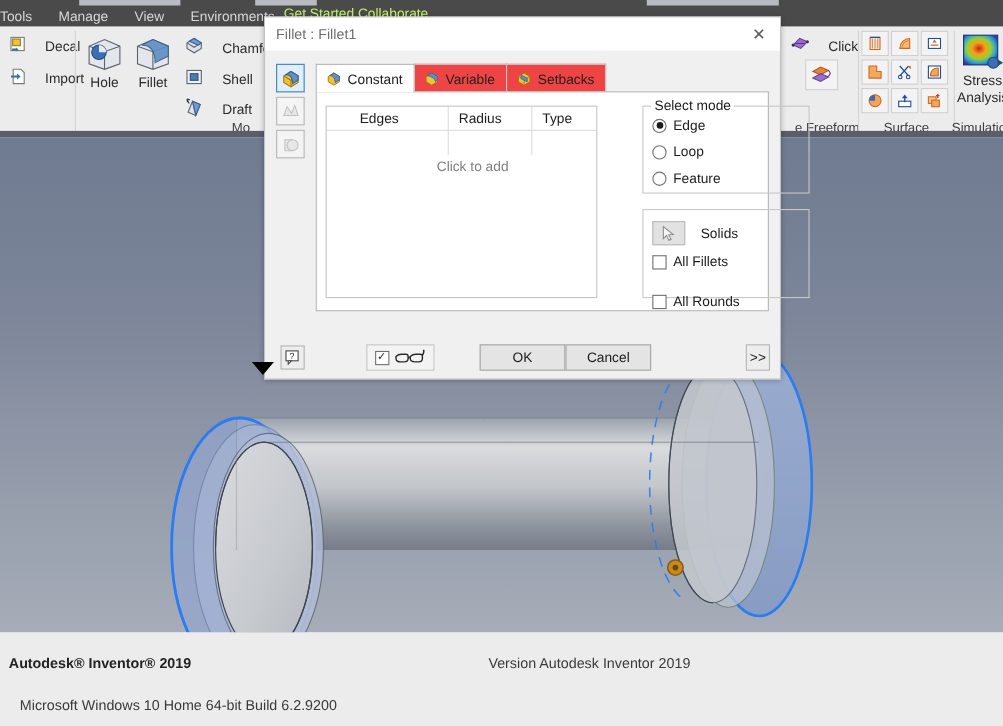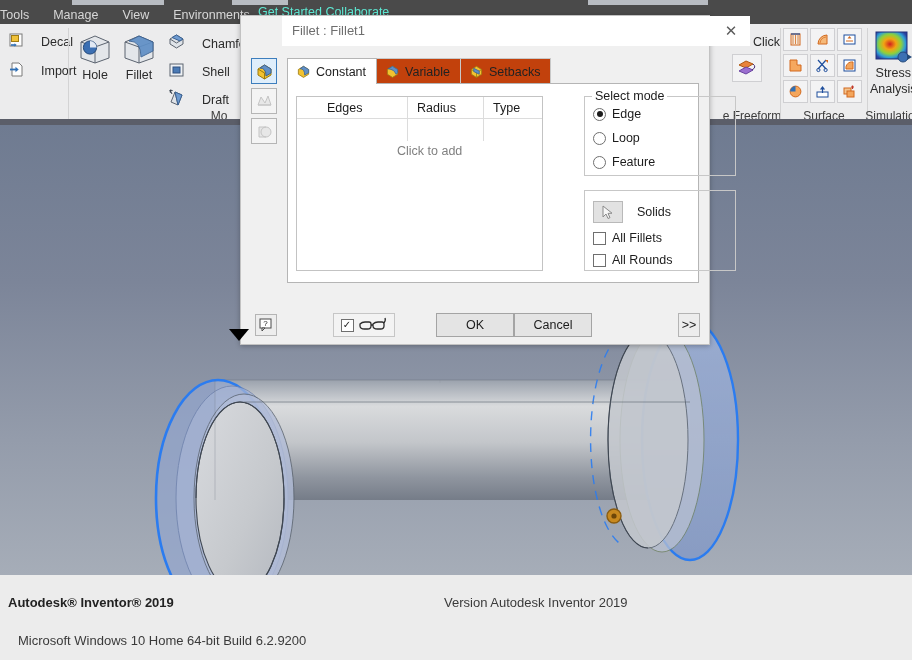--- a/index.html
+++ b/index.html
@@ -26,21 +26,21 @@
     position: absolute; top: 0; height: 5px; background: #b8bcc2;
   }
   .menu-row {
     position: absolute; left: 0; top: 5px; height: 19px;
     display: flex; align-items: center; gap: 24px;
     padding-left: 0px; color: #d7d7d7; font-size: 12.5px;
   }
   .menu-row span { white-space: nowrap; }
   .ghost-tab {
     position: absolute; top: 5px; left: 258px;
-    color: #5eead4; font-size: 12.5px; white-space: nowrap;
+    color: #bef264; font-size: 12.5px; white-space: nowrap;
   }
 
   .ribbon-body {
     position: absolute; left: 0; top: 24px; width: 912px; height: 101px;
     background: #ececed;
   }
   .panel { position: absolute; top: 0; height: 101px; }
   .panel-sep {
     position: absolute; top: 4px; width: 1px; height: 93px; background: #d3d3d4;
   }
@@ -90,21 +90,20 @@
   
   .dialog {
     position: absolute; left: 240px; top: 15px; width: 470px; height: 330px;
     background: #f0f0f0;
     border: 1px solid #c2c2c2;
     box-shadow: 0 1px 5px rgba(0,0,0,.28);
   }
   .dlg-title {
     position: absolute; left: 0; top: 0; width: 100%; height: 30px;
     background: #ffffff;
-    margin-left: 41px;
   }
   .dlg-title-text {
     position: absolute; left: 10px; top: 7px;
     font-size: 13px; color: #6e6e6e; white-space: nowrap;
   }
   .dlg-close {
     position: absolute; right: 6px; top: 4px; width: 26px; height: 22px;
     display: flex; align-items: center; justify-content: center;
     color: #5b5b5b; font-size: 15px; cursor: pointer;
   }
@@ -116,21 +115,21 @@
     display: flex; align-items: center; justify-content: center;
   }
   .side-btn.active { border: 1px solid #3d7ebd; background: #dfeefb; }
 
   .tabs { position: absolute; left: 46px; top: 42px; height: 26px; display: flex; }
   .tab {
     display: flex; align-items: center; gap: 5px;
     padding: 0 10px 0 8px; height: 26px;
     font-size: 12.5px; color: #222;
     border: 1px solid #c8c8c8; border-bottom: none;
-    background: #c2410c; margin-right: -1px; cursor: pointer;
+    background: #ef4444; margin-right: -1px; cursor: pointer;
   }
   .tab.active { background: #ffffff; border-color: #b5b5b5; position: relative; z-index: 3; }
 
   .panel-area {
     position: absolute; left: 46px; top: 67px; width: 412px; height: 200px;
     background: #ffffff; border: 1px solid #b5b5b5;
   }
   .edges-box {
     position: absolute; left: 0; top: 0; width: 247px; height: 175px;
     margin: 0 0 0 0; left: 0px; top: 12px;
@@ -599,21 +598,21 @@
             <svg width="13" height="15" viewBox="0 0 13 15">
               <path d="M1 1 L1 12 L4 9 L6 13.5 L8 12.6 L6 8.4 L10 8.2 Z" fill="#f6f6f6" stroke="#8a8a8a" stroke-width="1"></path>
             </svg>
           </span>
           <span class="solids-lbl">Solids</span>
         </div>
         <div class="check-row" style="top:40px;">
           <span class="chk"></span>
           <span>All Fillets</span>
         </div>
-        <div class="check-row" style="top:62px;">
+        <div class="check-row" style="top:76px;">
           <span class="chk"></span>
           <span>All Rounds</span>
         </div>
       </div>
     </div>
 
     <div class="dlg-bottom">
       <span class="help-btn">
         <svg width="14" height="14" viewBox="0 0 14 14">
           <rect x="1" y="1" width="11" height="9" fill="#ffffff" stroke="#4a4a4a"></rect>

